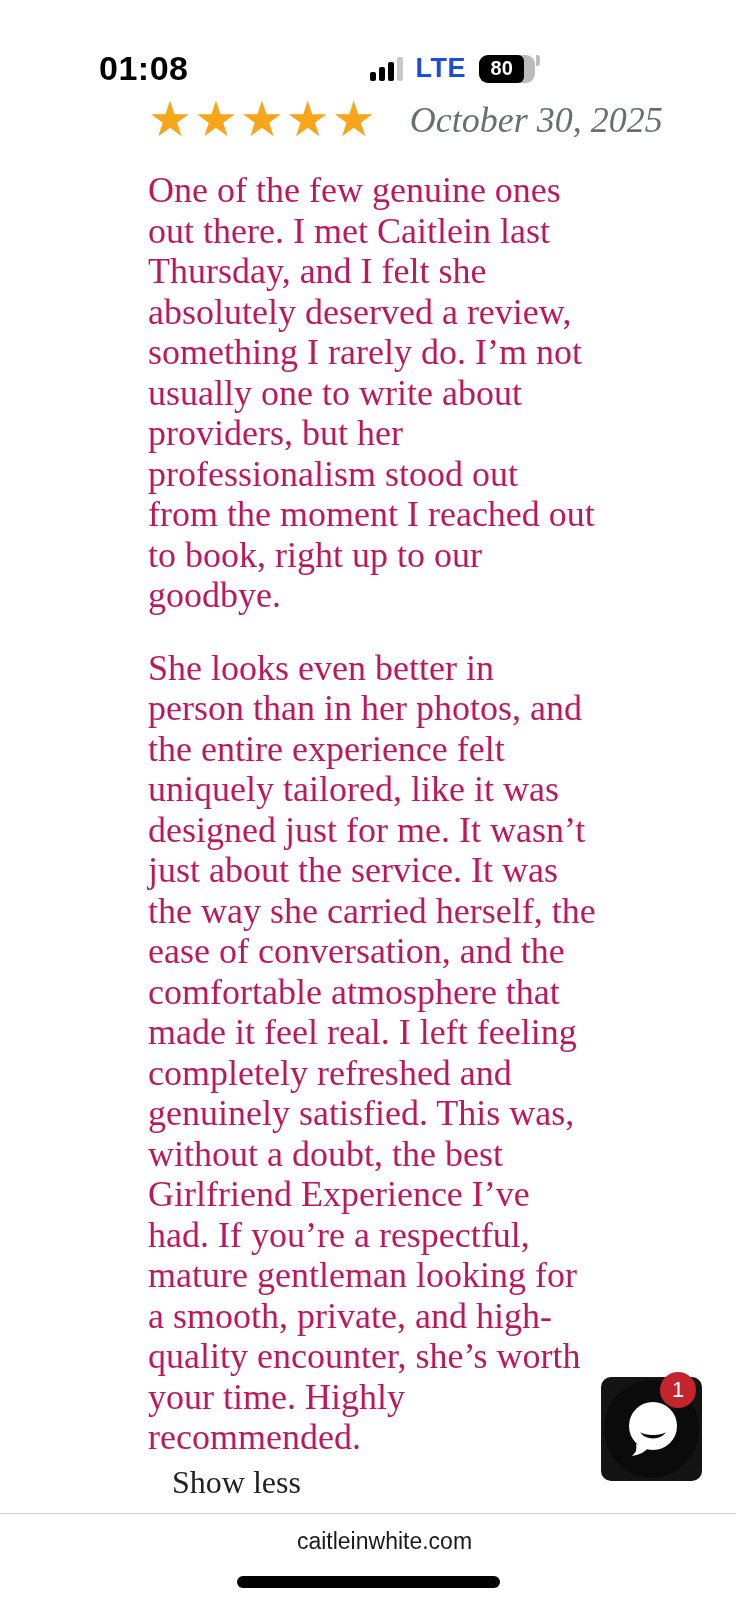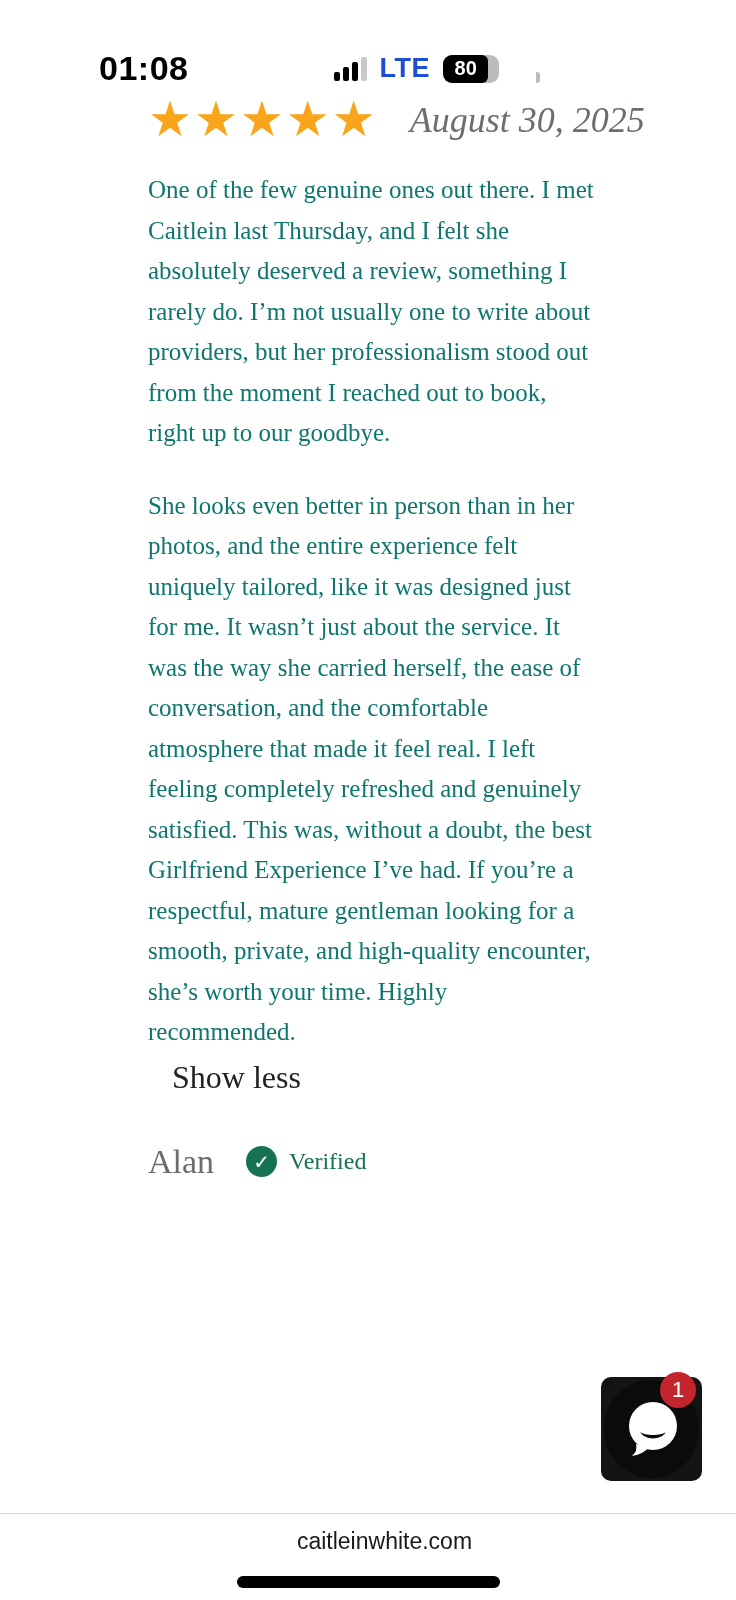--- a/index.html
+++ b/index.html
@@ -24,21 +24,21 @@
     position: absolute; right: 58px; top: 36px;
     display: flex; align-items: center; gap: 13px;
   }
   .signal { display: flex; align-items: flex-end; gap: 3px; height: 24px; }
   .signal i { display: block; width: 6px; border-radius: 2px; background: #000; }
   .signal i:nth-child(1) { height: 9px; }
   .signal i:nth-child(2) { height: 14px; }
   .signal i:nth-child(3) { height: 19px; }
   .signal i:nth-child(4) { height: 24px; background: #c9c9c9; }
   .net-label { font-size: 27px; font-weight: 600; color: #1d4ed8; letter-spacing: .5px; }
-  .battery { display: flex; align-items: flex-end; gap: 36px; }
+  .battery { display: flex; align-items: flex-start; }
   .battery-body {
     width: 56px; height: 28px; border-radius: 9px; overflow: hidden;
     display: flex; background: #bcbcbc;
   }
   .battery-fill {
     width: 81%; height: 100%; background: #000;
     display: flex; align-items: center; justify-content: center;
     color: #fff; font-size: 20px; font-weight: 700; border-radius: 0 6px 6px 0;
   }
   .battery-nub { width: 4px; height: 11px; background: #bcbcbc; border-radius: 0 3px 3px 0; margin-left: 1px; }
@@ -47,21 +47,21 @@
   .review { position: absolute; left: 148px; top: 92px; width: 448px; }
   .stars-row { display: flex; align-items: center; height: 56px; }
   .stars { display: flex; letter-spacing: 2px; }
   .star { color: #F8A51B; font-size: 49px; line-height: 52px; font-family: "DejaVu Sans", sans-serif; }
   .review-date {
     margin-left: 32px; font-style: italic; color: #6b6e6e; font-size: 36px;
     white-space: nowrap;
   }
   .review-paragraph {
     margin-top: 22px;
-    color: #0f766e; font-size: 25px; line-height: 40.5px;
+    color: #be185d; font-size: 36px; line-height: 40.5px;
   }
   .review-paragraph + .review-paragraph { margin-top: 32px; }
   .show-less {
     display: inline-block; margin: 4px 0 0 24px;
     color: #222222; font-size: 32px; line-height: 40px; cursor: pointer;
   }
   .author-row { margin-top: 46px; display: flex; align-items: center; }
   .author-name { color: #6b6e6e; font-size: 34px; }
   .verified-badge {
     margin-left: 32px; width: 31px; height: 31px; border-radius: 50%;
@@ -126,21 +126,21 @@
 
 <div class="review">
   <div class="stars-row">
     <div class="stars">
       <span class="star">★</span>
       <span class="star">★</span>
       <span class="star">★</span>
       <span class="star">★</span>
       <span class="star">★</span>
     </div>
-    <div class="review-date">August 30, 2025</div>
+    <div class="review-date">October 30, 2025</div>
   </div>
   <p class="review-paragraph">One of the few genuine ones out there. I met Caitlein last Thursday, and I felt she absolutely deserved a review, something I rarely do. I’m not usually one to write about providers, but her professionalism stood out from the moment I reached out to book, right up to our goodbye.</p>
   <p class="review-paragraph">She looks even better in person than in her photos, and the entire experience felt uniquely tailored, like it was designed just for me. It wasn’t just about the service. It was the way she carried herself, the ease of conversation, and the comfortable atmosphere that made it feel real. I left feeling completely refreshed and genuinely satisfied. This was, without a doubt, the best Girlfriend Experience I’ve had. If you’re a respectful, mature gentleman looking for a smooth, private, and high-quality encounter, she’s worth your time. Highly recommended.</p>
   <span class="show-less">Show less</span>
   <div class="author-row">
     <span class="author-name">Alan</span>
     <span class="verified-badge">✓</span>
     <span class="verified-label">Verified</span>
   </div>
 </div>

